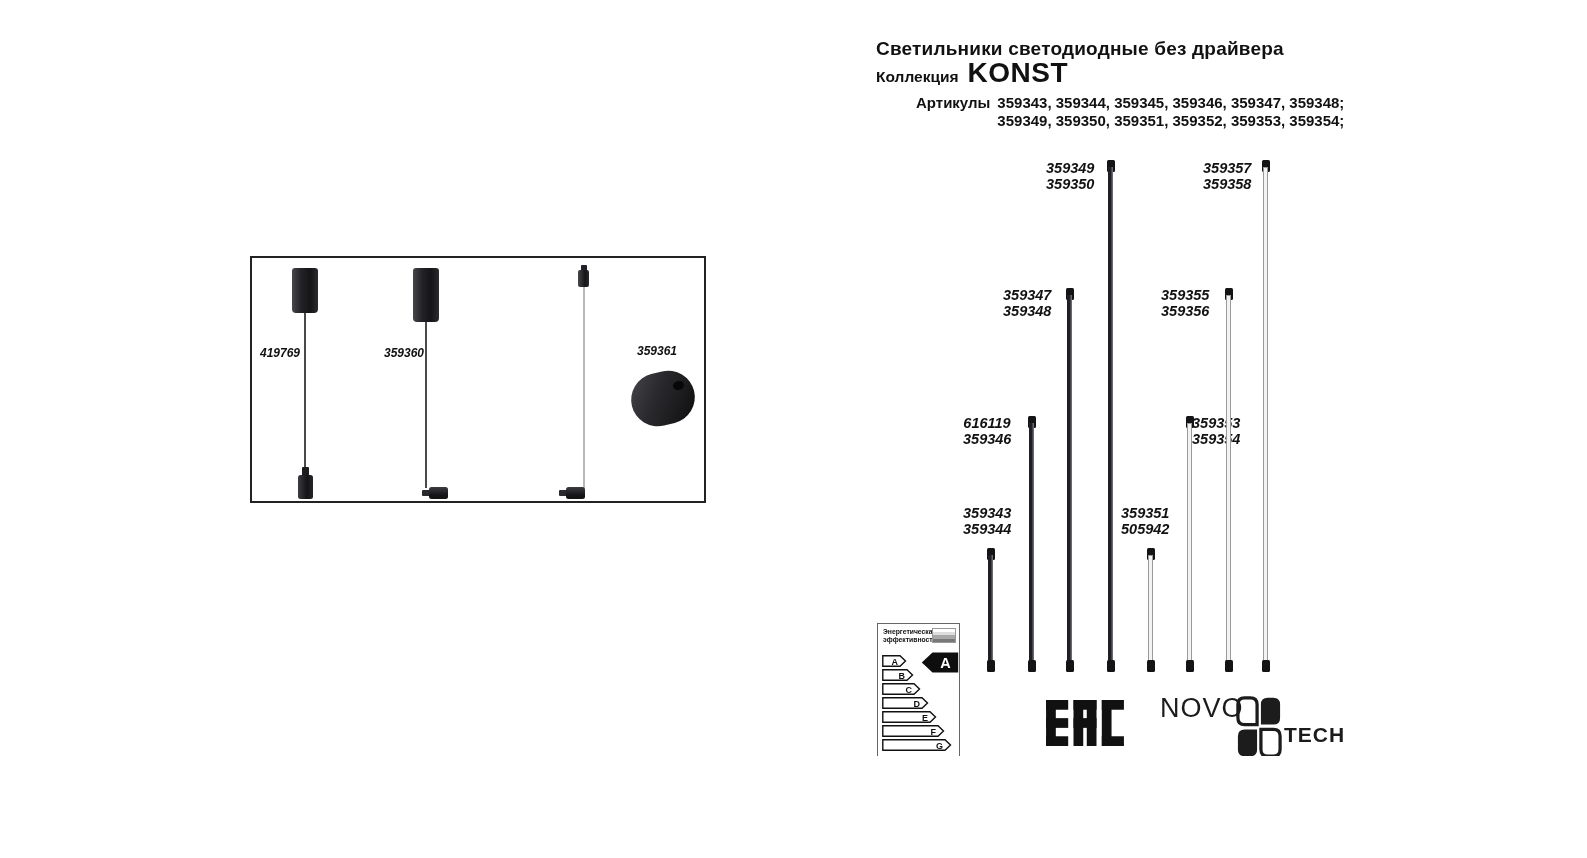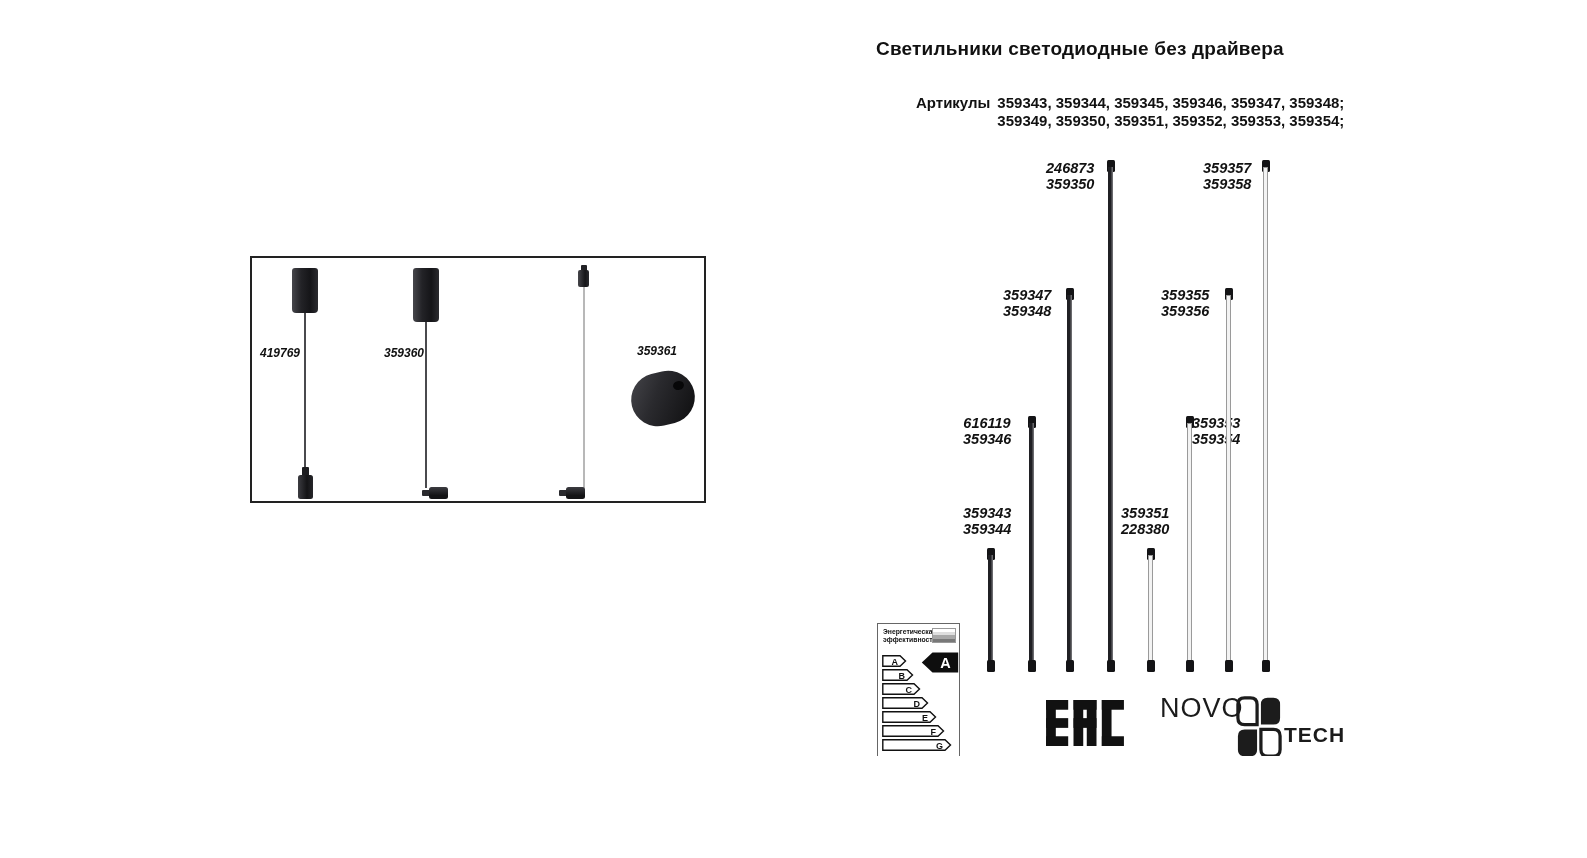--- a/index.html
+++ b/index.html
@@ -73,20 +73,24 @@
   .brand-right { left:1284px; top:723px; font-size:21px; font-weight:bold; letter-spacing:1px; }
   .brand-emblem { left:1236px; top:695px; }
 </style>
 </head>
 <body>
 
 <div class="canvas">
 
   <div class="abs doc-title">Светильники светодиодные без драйвера</div>
 
+  <div class="abs collection-row">
+    <span class="collection-label">Коллекция</span>
+    <span class="collection-name">KONST</span>
+  </div>
 
   <div class="abs articles-row">
     <span class="articles-label">Артикулы</span>
     <div class="articles-lines">
       <div>359343, 359344, 359345, 359346, 359347, 359348;</div>
       <div>359349, 359350, 359351, 359352, 359353, 359354;</div>
     </div>
   </div>
 
 
@@ -122,26 +126,26 @@
   </div>
   <div class="abs lamp-label" style="left:963px;top:415px;">
     <span>616119</span>
       <span>359346</span>
   </div>
   <div class="abs lamp-label" style="left:1003px;top:287px;text-align:right;">
     <span>359347</span>
       <span>359348</span>
   </div>
   <div class="abs lamp-label" style="left:1046px;top:160px;">
-    <span>246873</span>
+    <span>359349</span>
       <span>359350</span>
   </div>
   <div class="abs lamp-label" style="left:1121px;top:505px;">
     <span>359351</span>
-      <span>228380</span>
+      <span>505942</span>
   </div>
   <div class="abs lamp-label" style="left:1176px;top:415px;margin-left:16px;">
     <span>359353</span>
       <span>359354</span>
   </div>
   <div class="abs lamp-label" style="left:1161px;top:287px;">
     <span>359355</span>
       <span>359356</span>
   </div>
   <div class="abs lamp-label" style="left:1203px;top:160px;">

